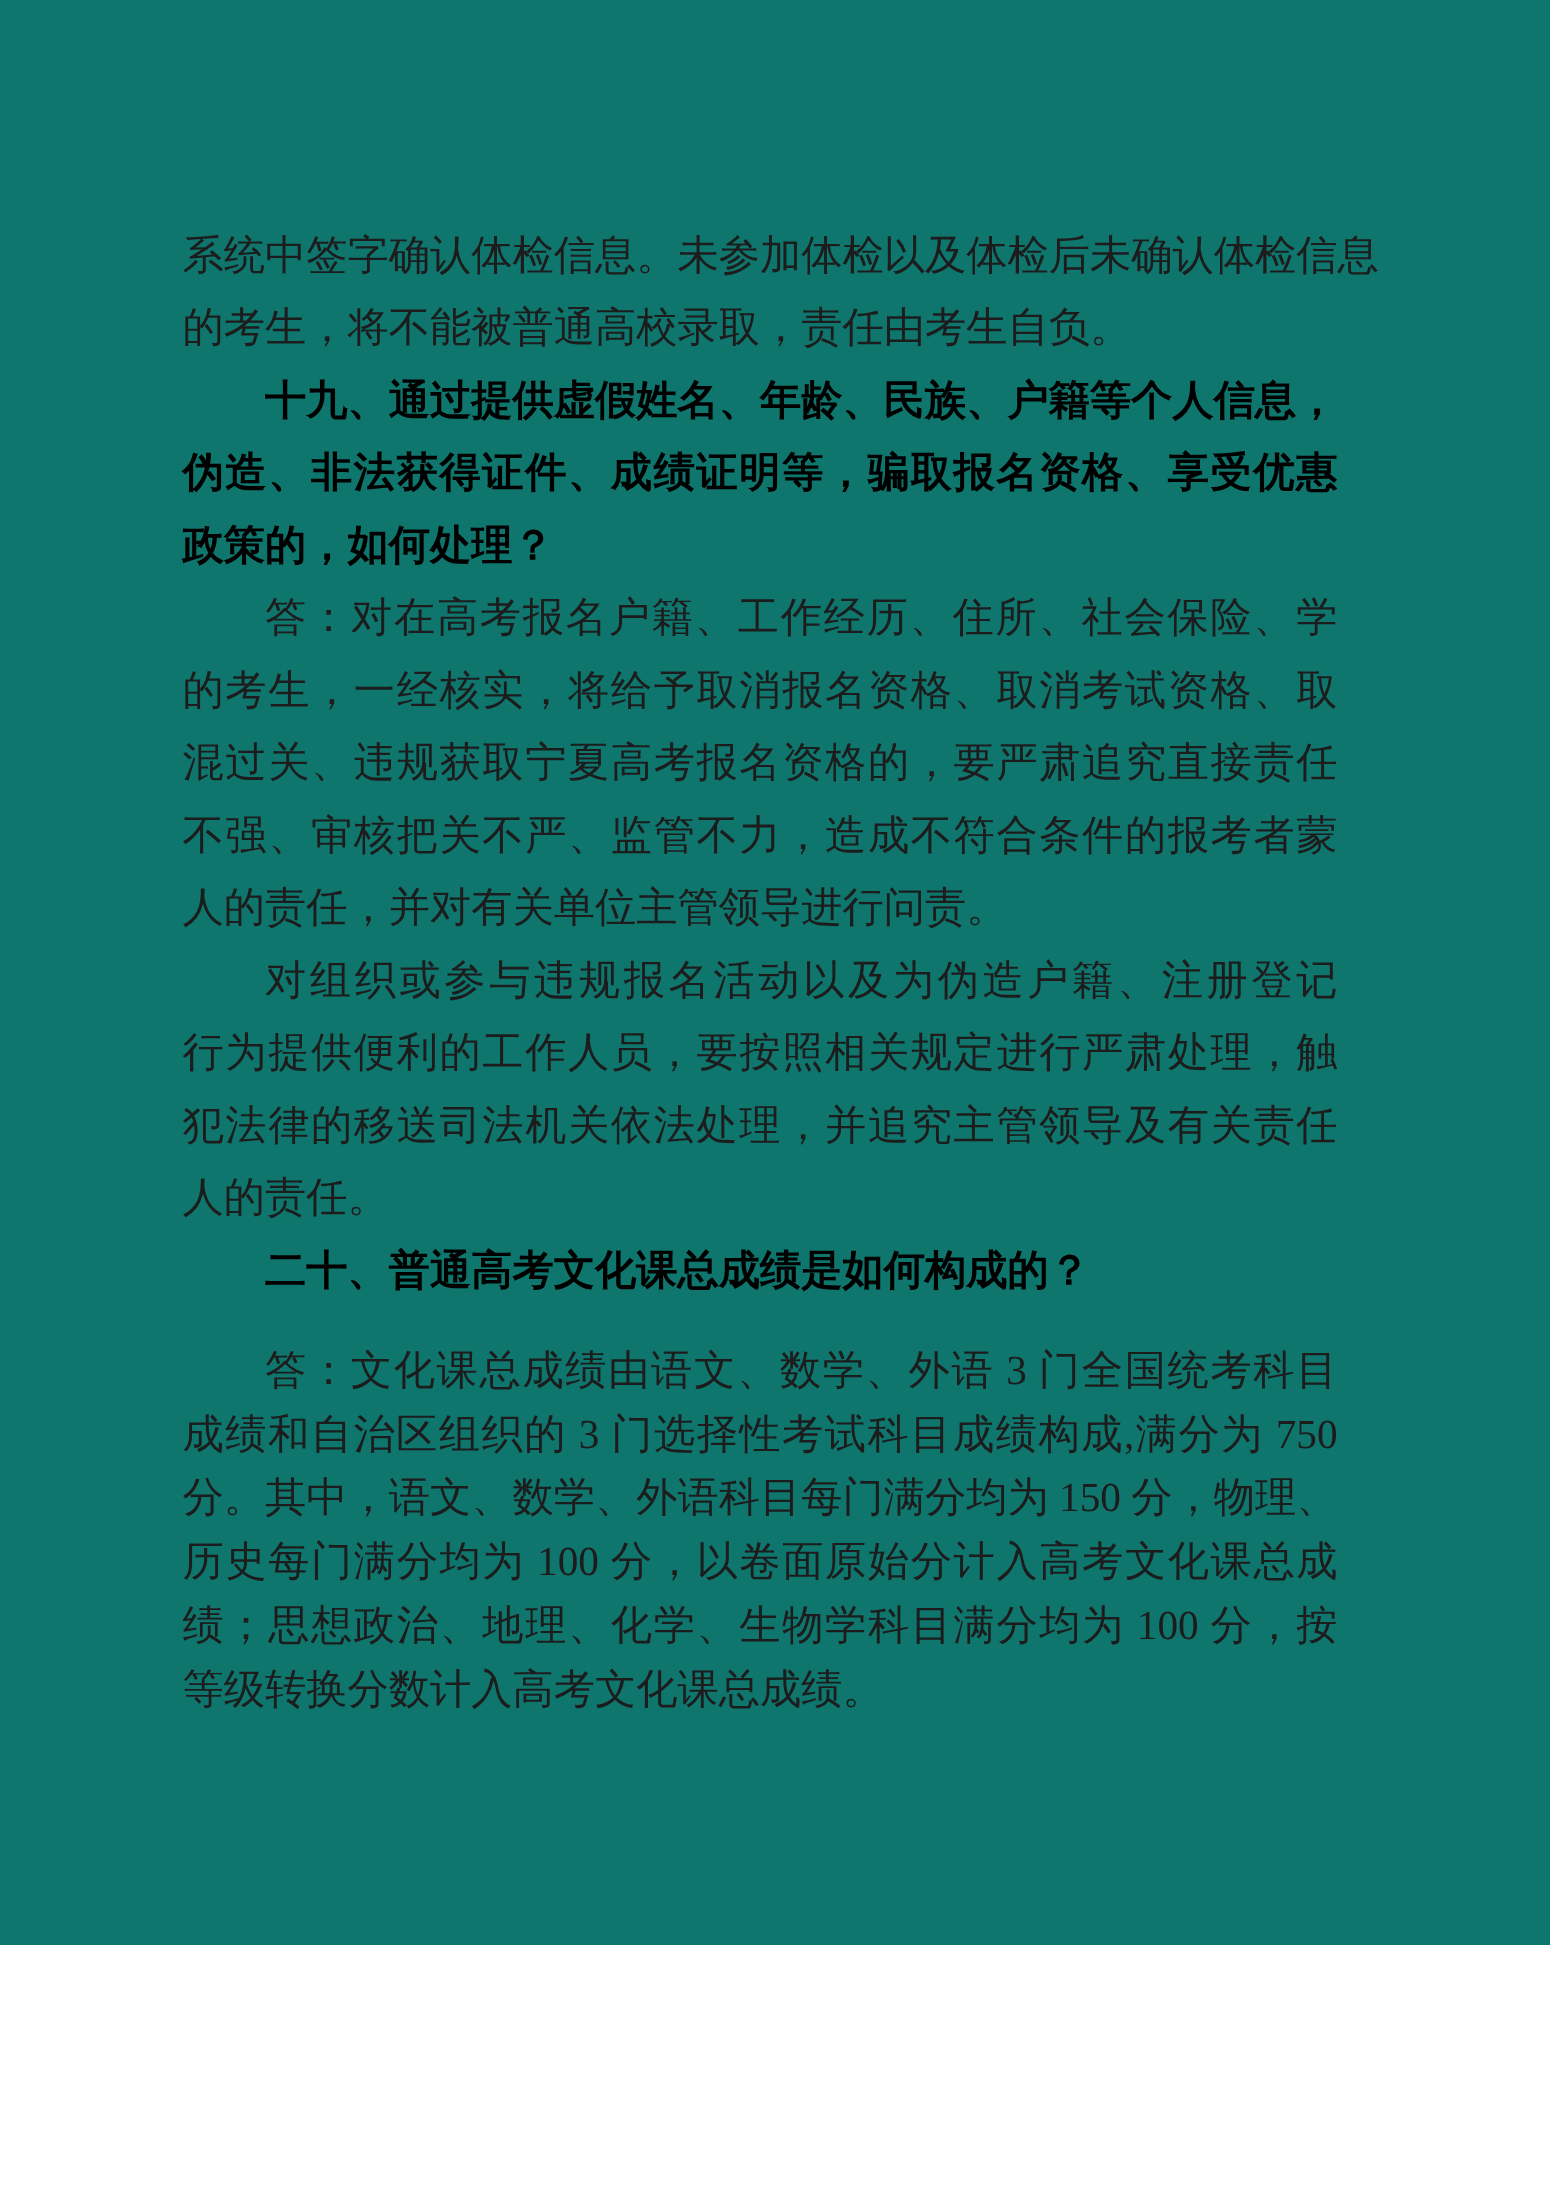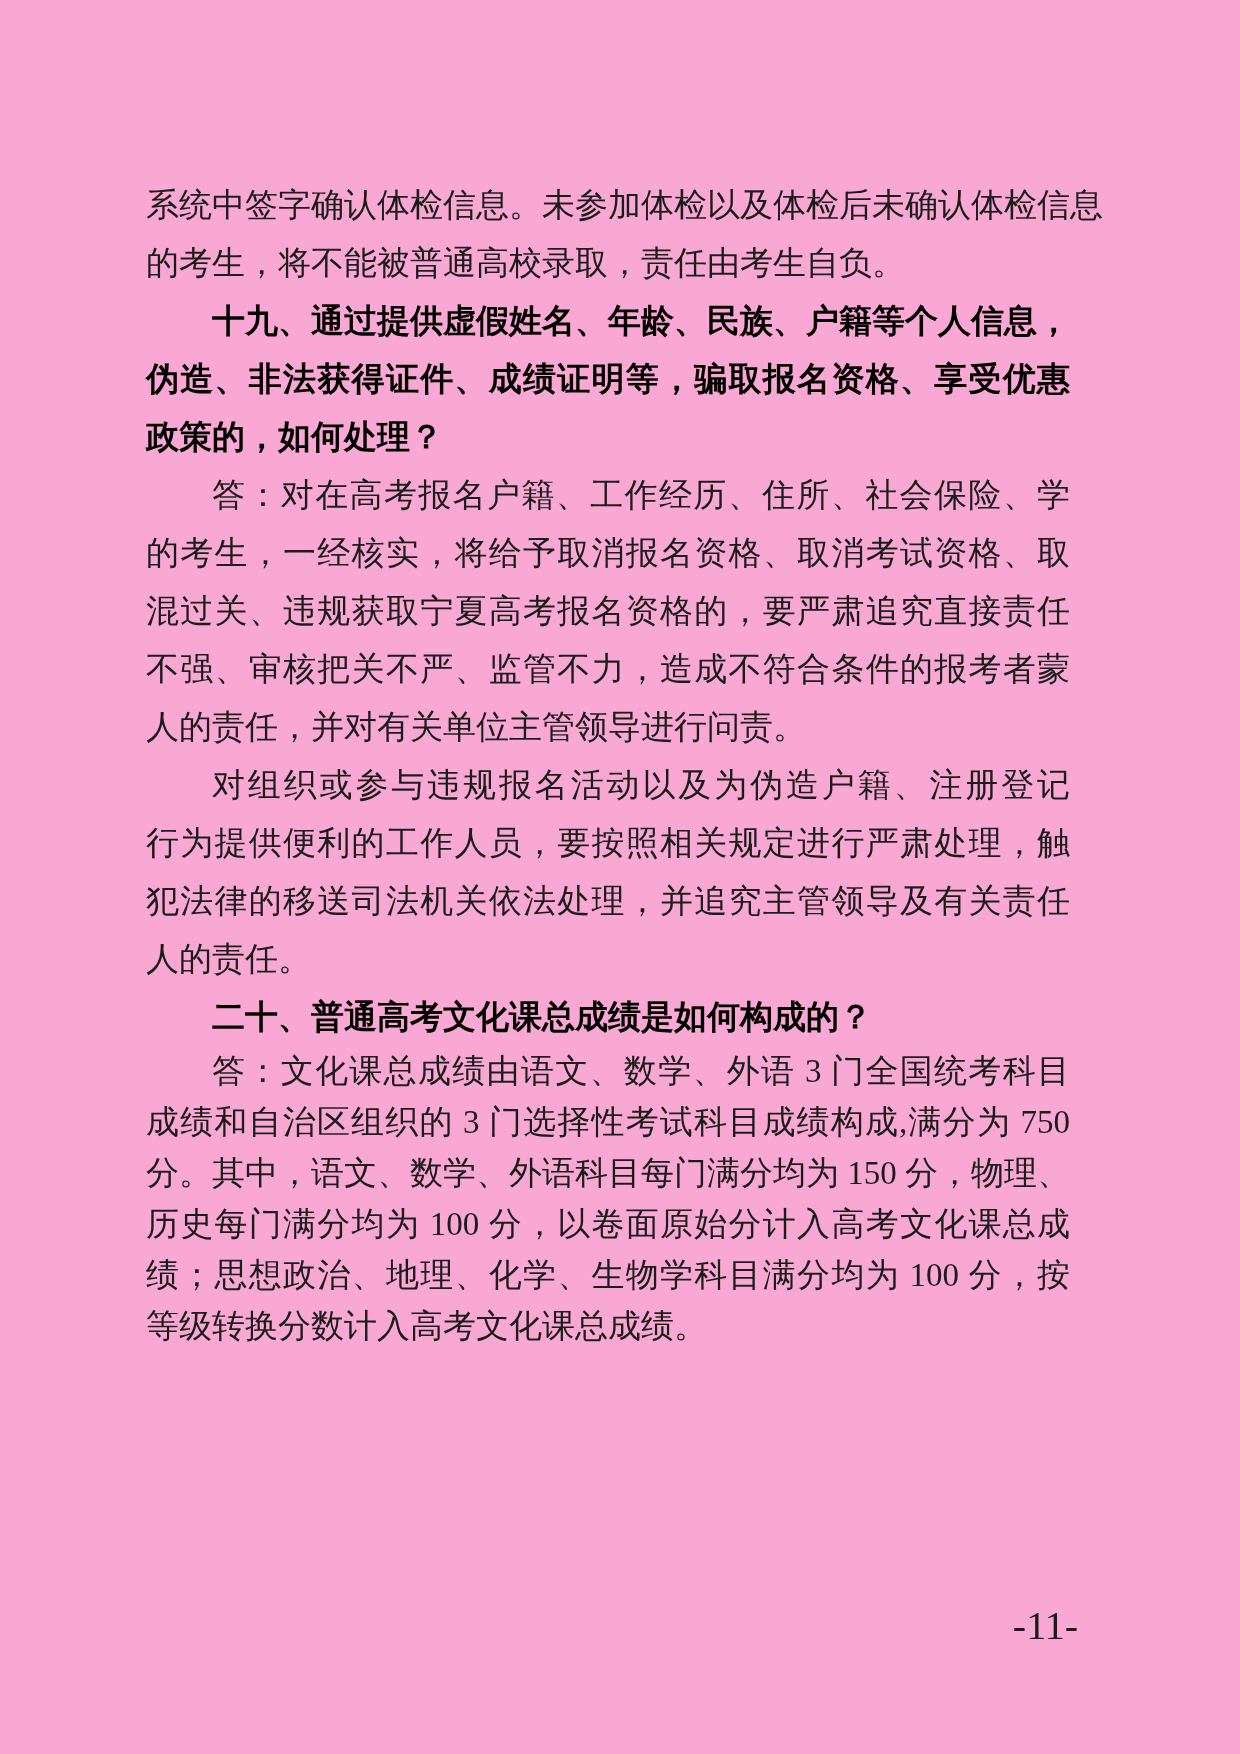--- a/index.html
+++ b/index.html
@@ -3,22 +3,22 @@
 <meta charset="utf-8">
 <style>
   html, body {
     margin: 0;
     padding: 0;
     background: #ffffff;
   }
   .page {
     position: relative;
     width: 1240px;
-    height: 1754px;
-    background: #f9a8d4;
+    height: 1556px;
+    background: #0f766e;
     overflow: hidden;
     font-family: "Liberation Serif", "DejaVu Serif", serif;
     color: #1c1c1c;
   }
   .content {
     position: absolute;
     left: 146px;
     top: 176px;
     width: 924px;
   }
@@ -39,21 +39,21 @@
     text-align-last: left;
   }
   .line.indent {
     text-indent: 66px;
   }
   .para.heading .line {
     font-family: Liberation Serif, serif;
     font-weight: bold;
     color: #000000;
   }
-  .para.tight { }
+  .para.tight { margin-top: 26px; }
   .para.tight .line {
     height: 51px;
     line-height: 51px;
   }
   .page-number {
     position: absolute;
     top: 1606px;
     right: 162px;
     font-size: 40px;
     line-height: 40px;

